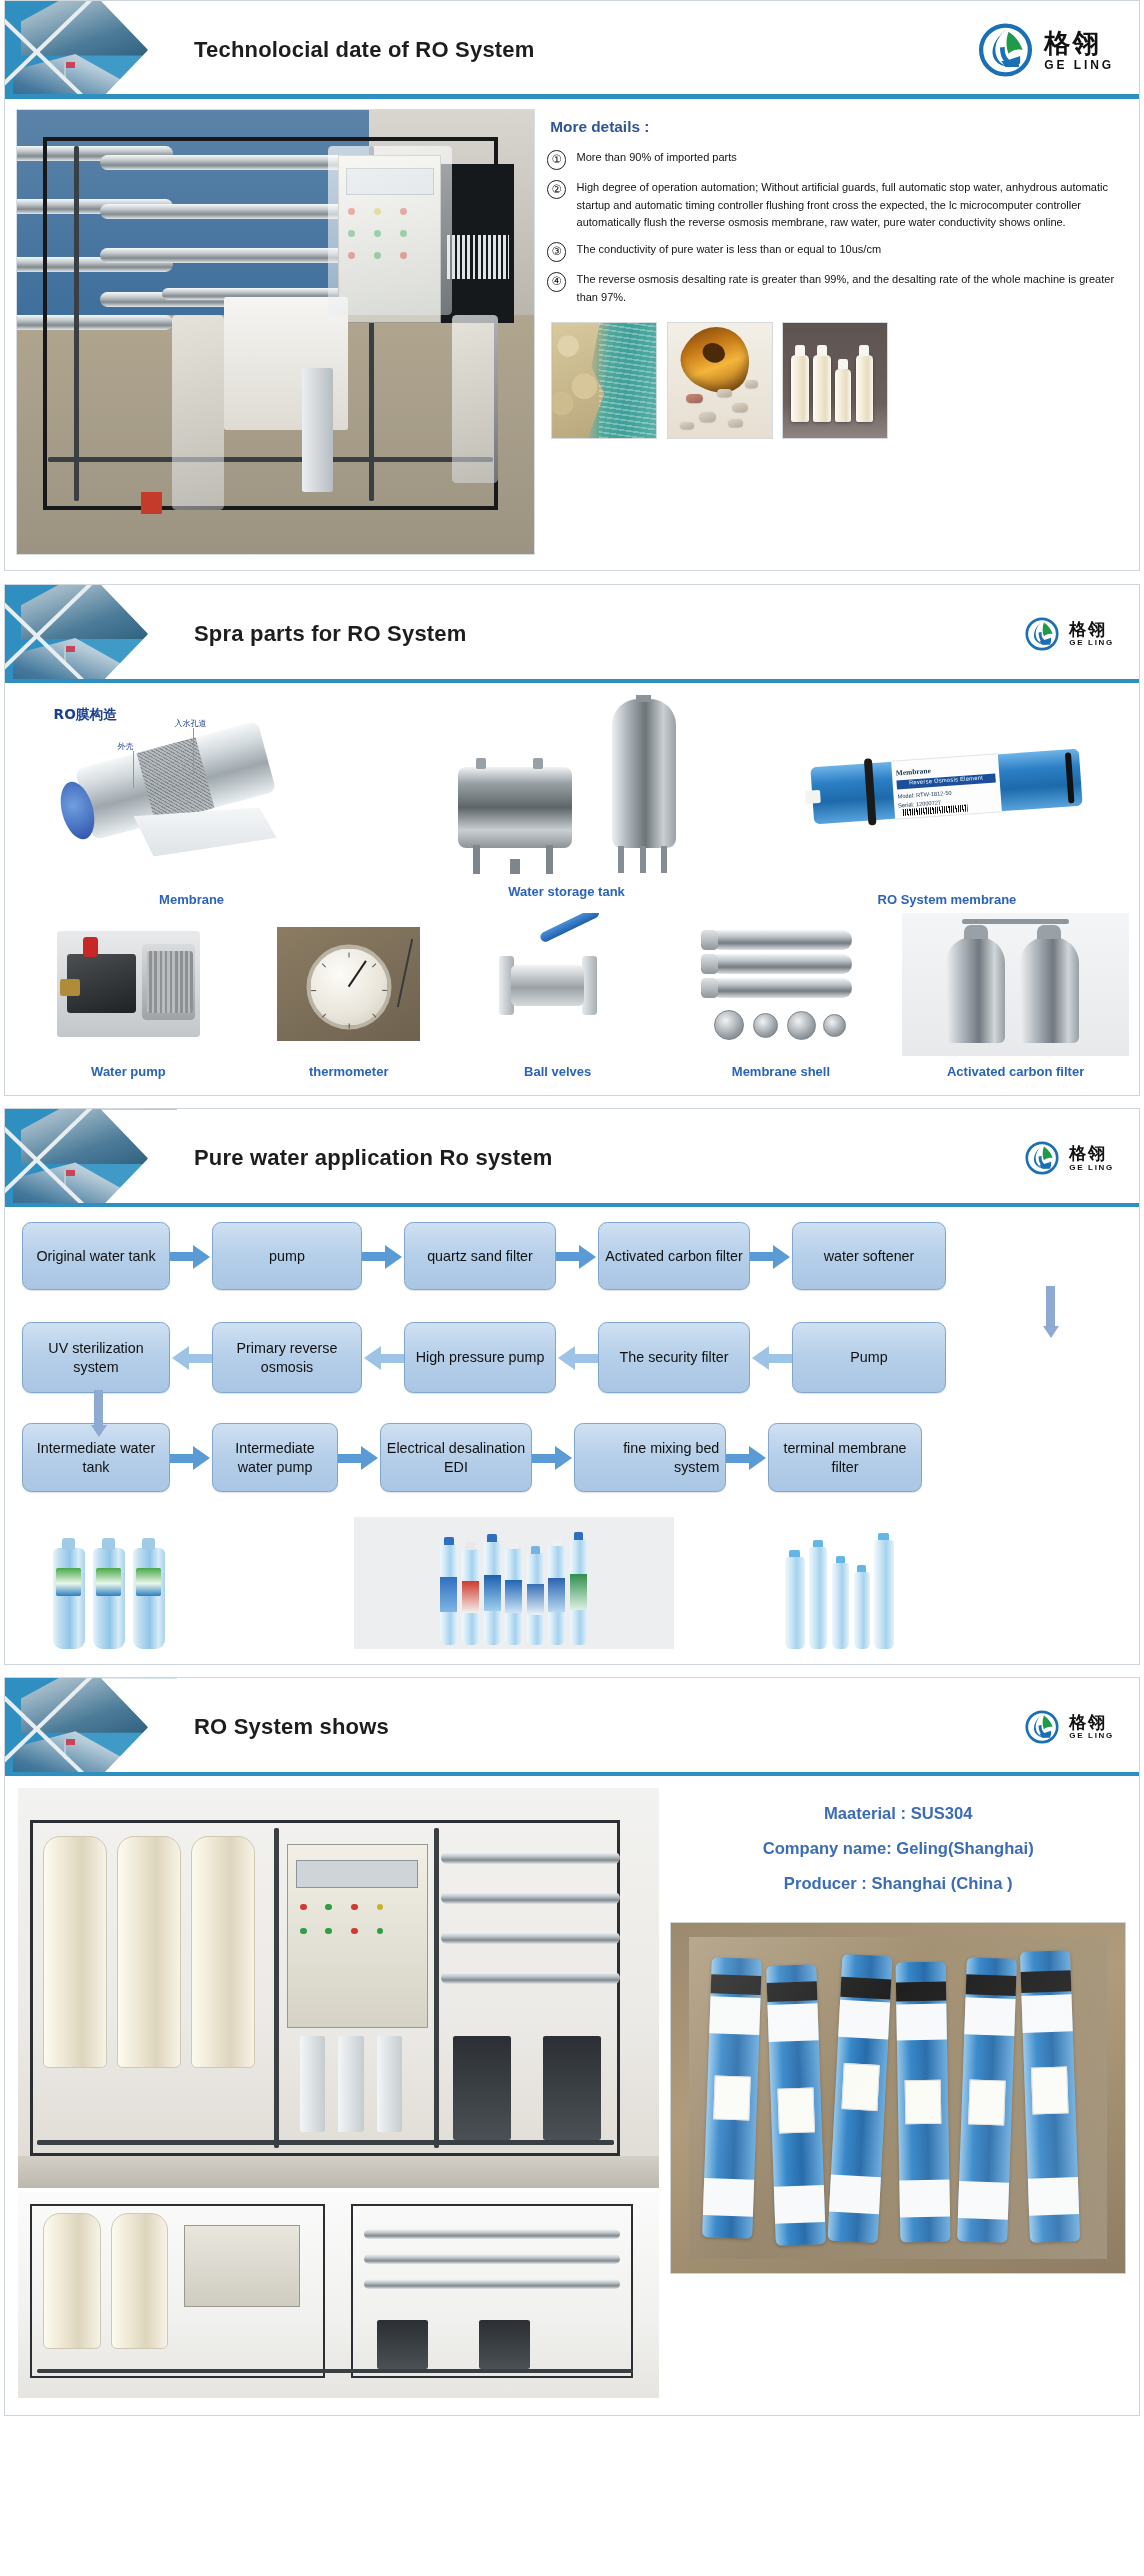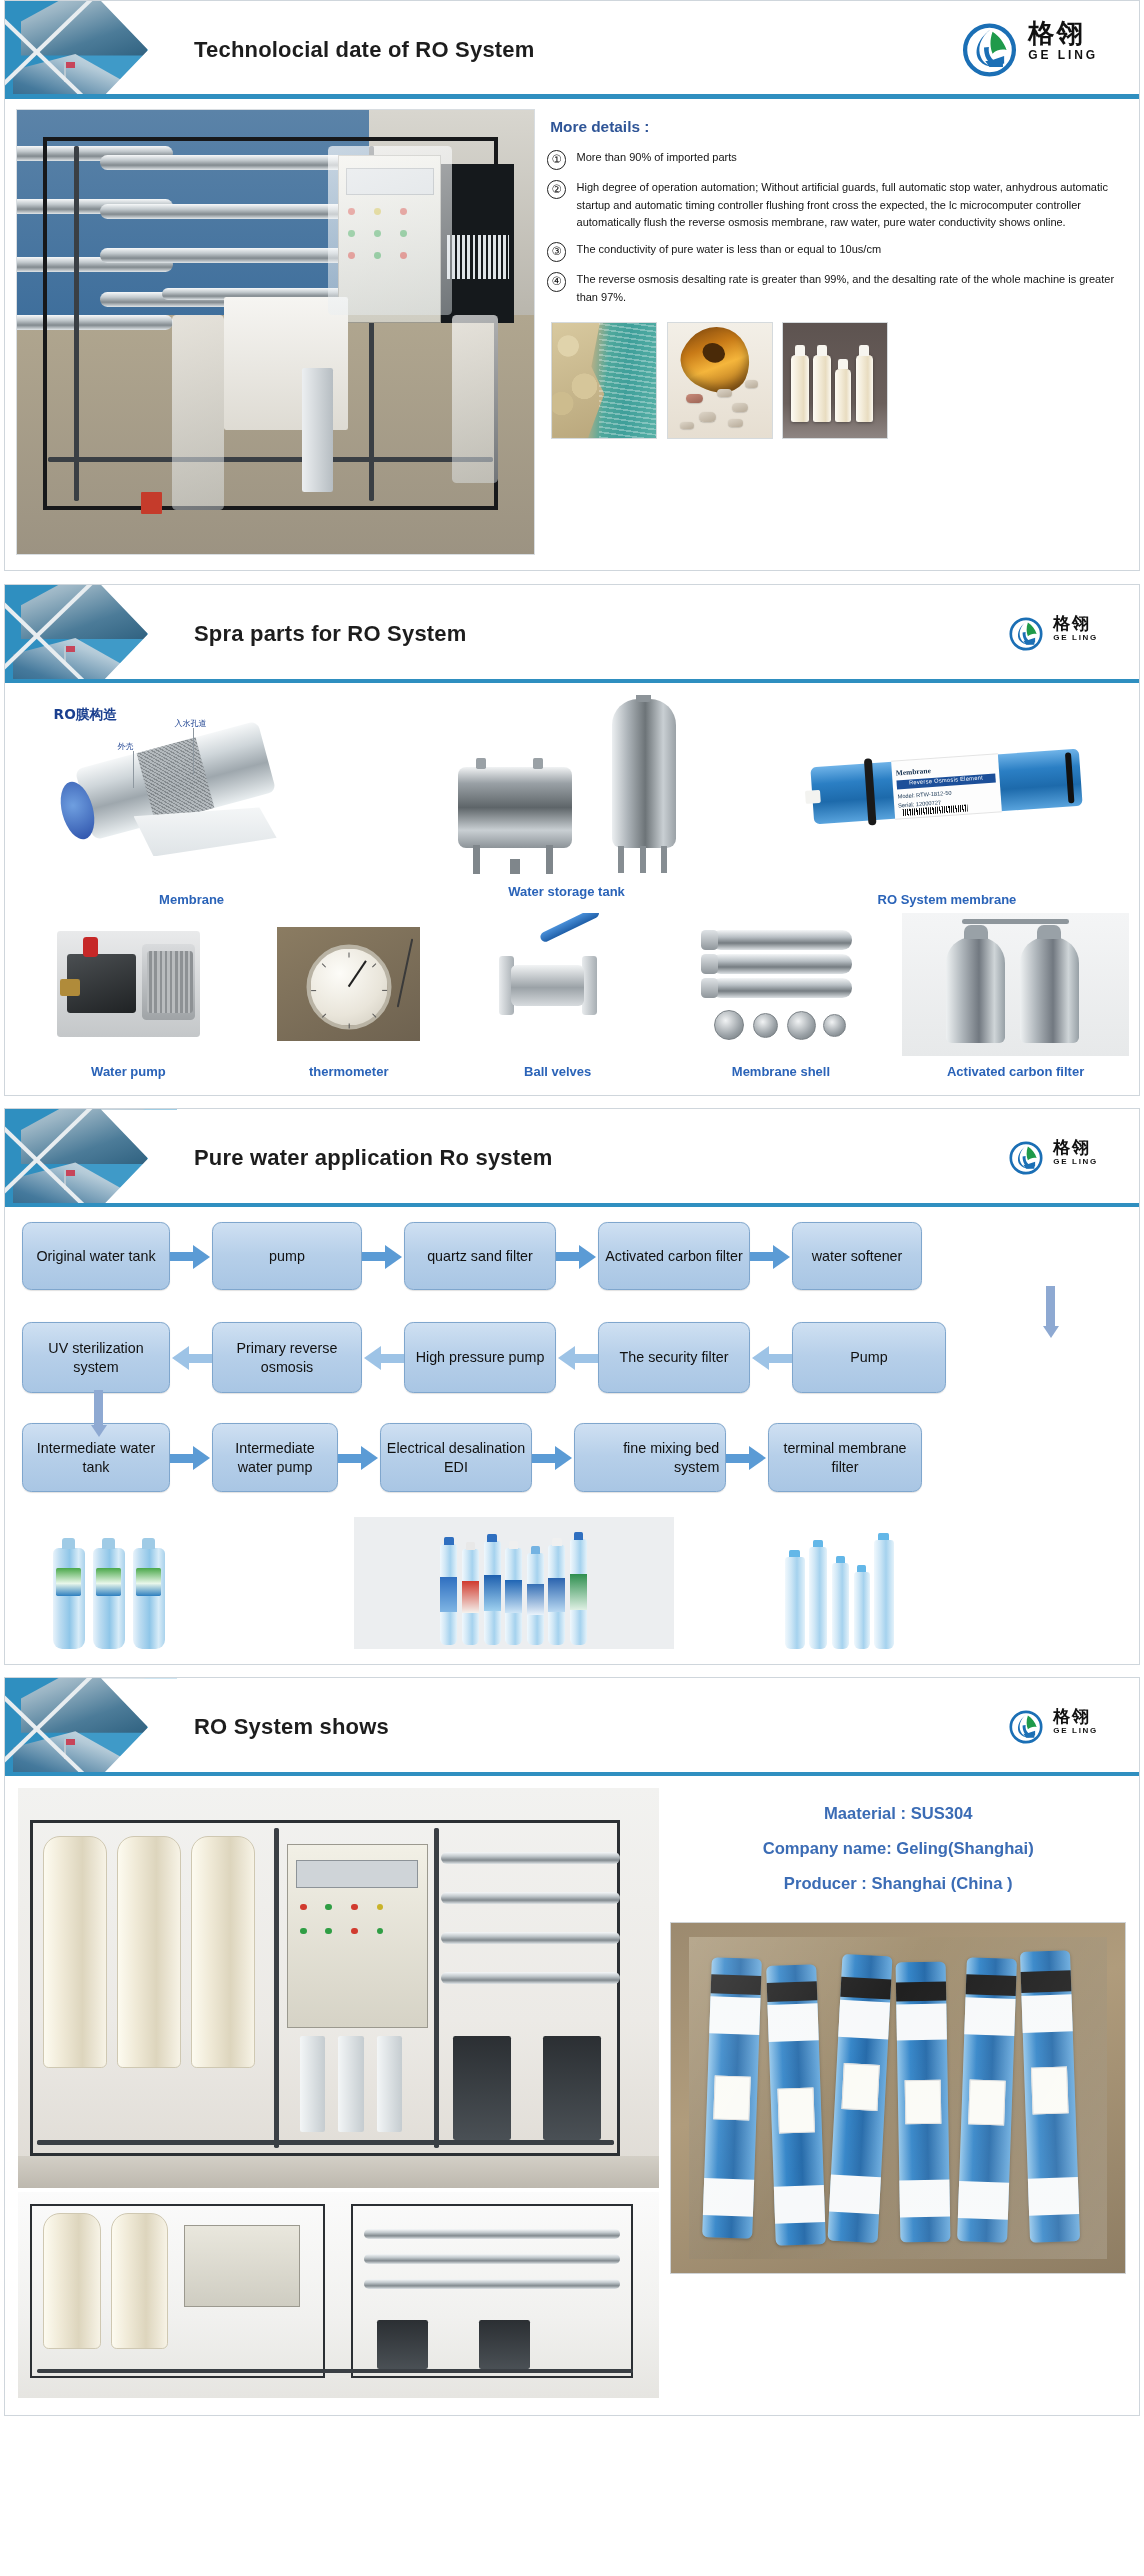--- a/index.html
+++ b/index.html
@@ -104,25 +104,25 @@
     position: absolute;
     left: 0; right: 0; bottom: 0;
     height: 5.1px;
     background: #2f8fc0;
   }
   .hdr-underline.thin { height: 4px; }
 
   
   .logo {
     position: absolute;
-    right: 41px;
+    right: 25px;
     top: 50%;
     transform: translateY(-50%);
     display: flex;
-    align-items: flex-start;
+    align-items: center;
     gap: 8px;
   }
   .logo-mark { width: 61px; height: 61px; flex: none; }
   .logo-text { display: flex; flex-direction: column; line-height: 1; }
   .logo-cn {
     font-size: 26px;
     font-weight: bold;
     color: #111;
     letter-spacing: 2.3px;
     font-family: "DejaVu Sans", sans-serif;
@@ -947,21 +947,21 @@
 
       <div class="flow-row">
         <div class="fnode" style="width:148px;height:68px;">Original water tank</div>
         <div class="arrow-r"></div>
         <div class="fnode" style="width:150px;height:68px;">pump</div>
         <div class="arrow-r"></div>
         <div class="fnode" style="width:152px;height:68px;">quartz sand filter</div>
         <div class="arrow-r"></div>
         <div class="fnode" style="width:152px;height:68px;">Activated carbon filter</div>
         <div class="arrow-r"></div>
-        <div class="fnode" style="width:130px;height:68px;">water softener</div>
+        <div class="fnode" style="width:154px;height:68px;">water softener</div>
 
         <div class="arrow-down" style="right:64px;top:64px;">
           <div class="stem" style="height:40px;"></div>
           <div class="head"></div>
         </div>
       </div>
 
       <div class="flow-row" style="margin-top:32px;">
         <div class="fnode" style="width:148px;height:71px;">UV sterilization system</div>
         <div class="arrow-l"></div>

